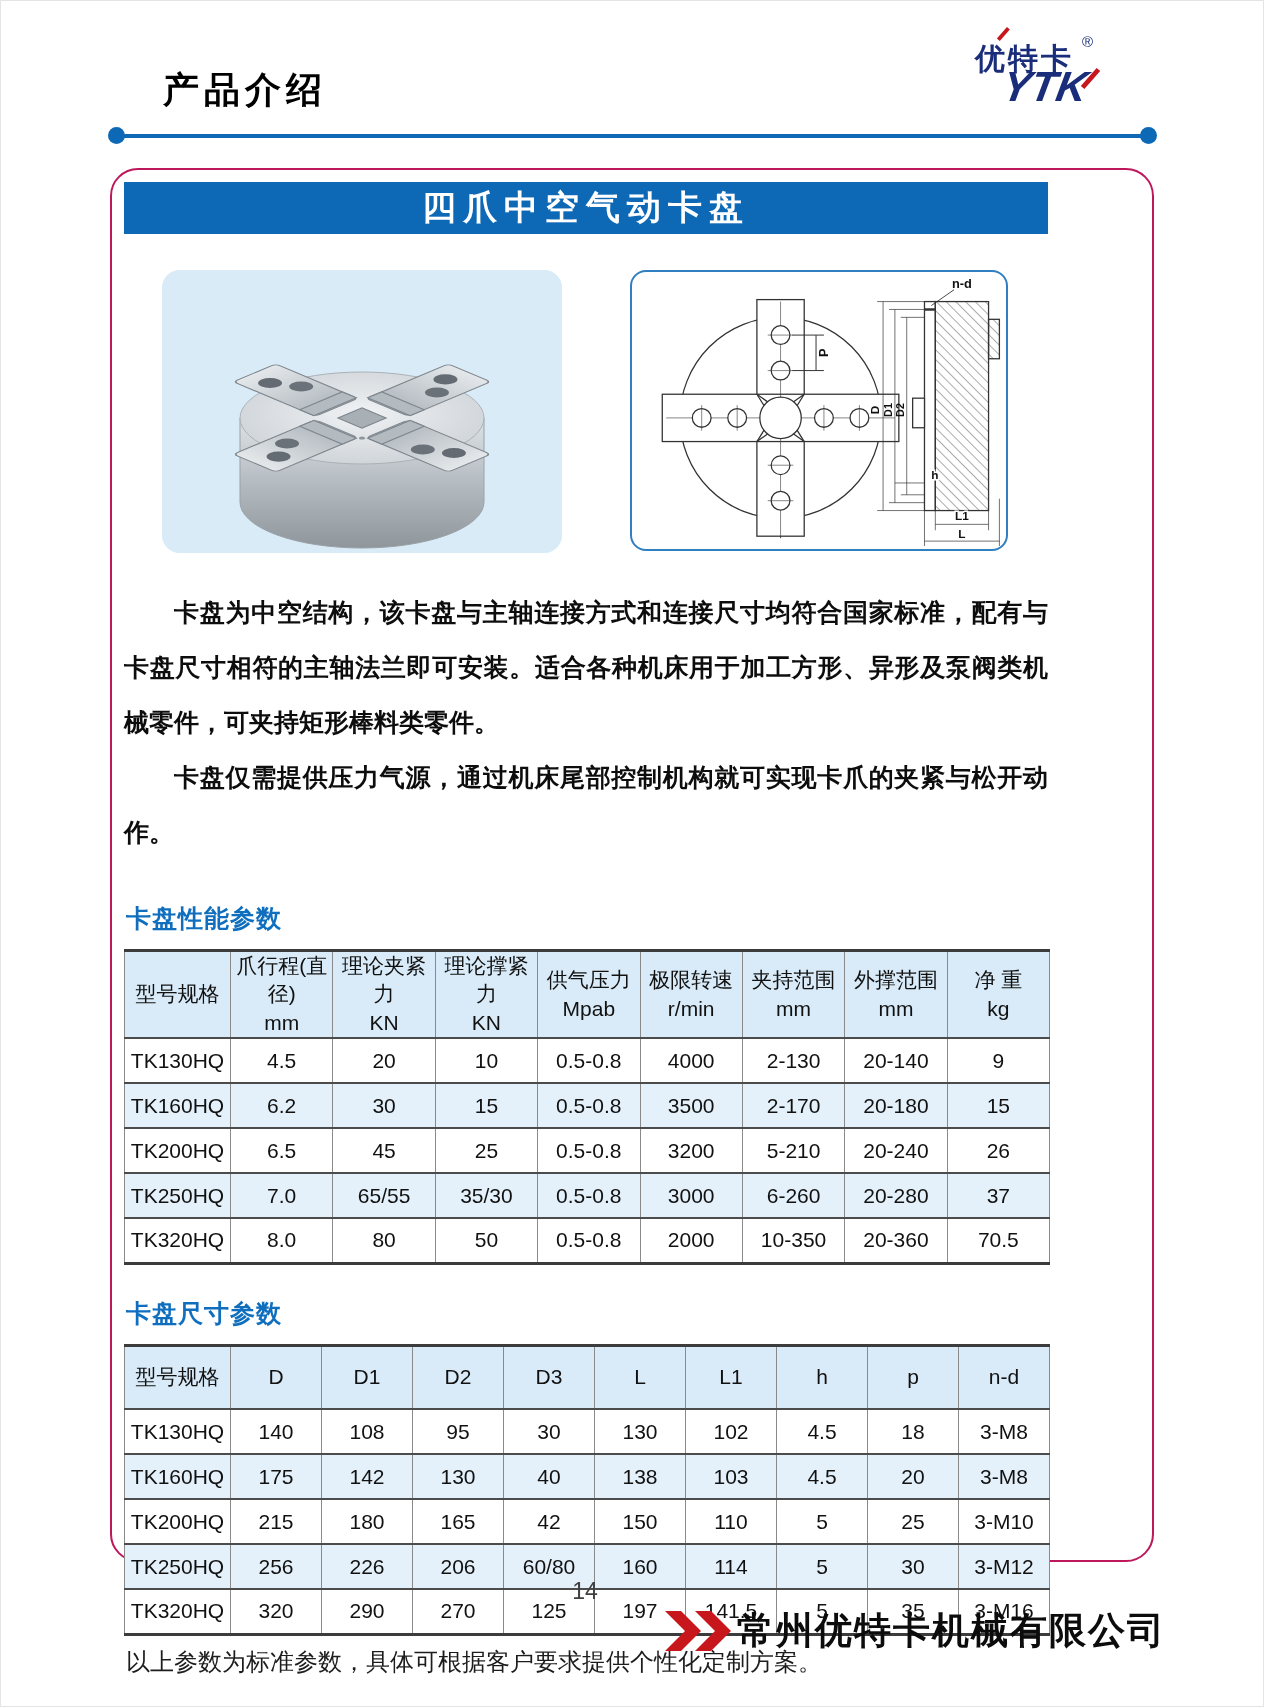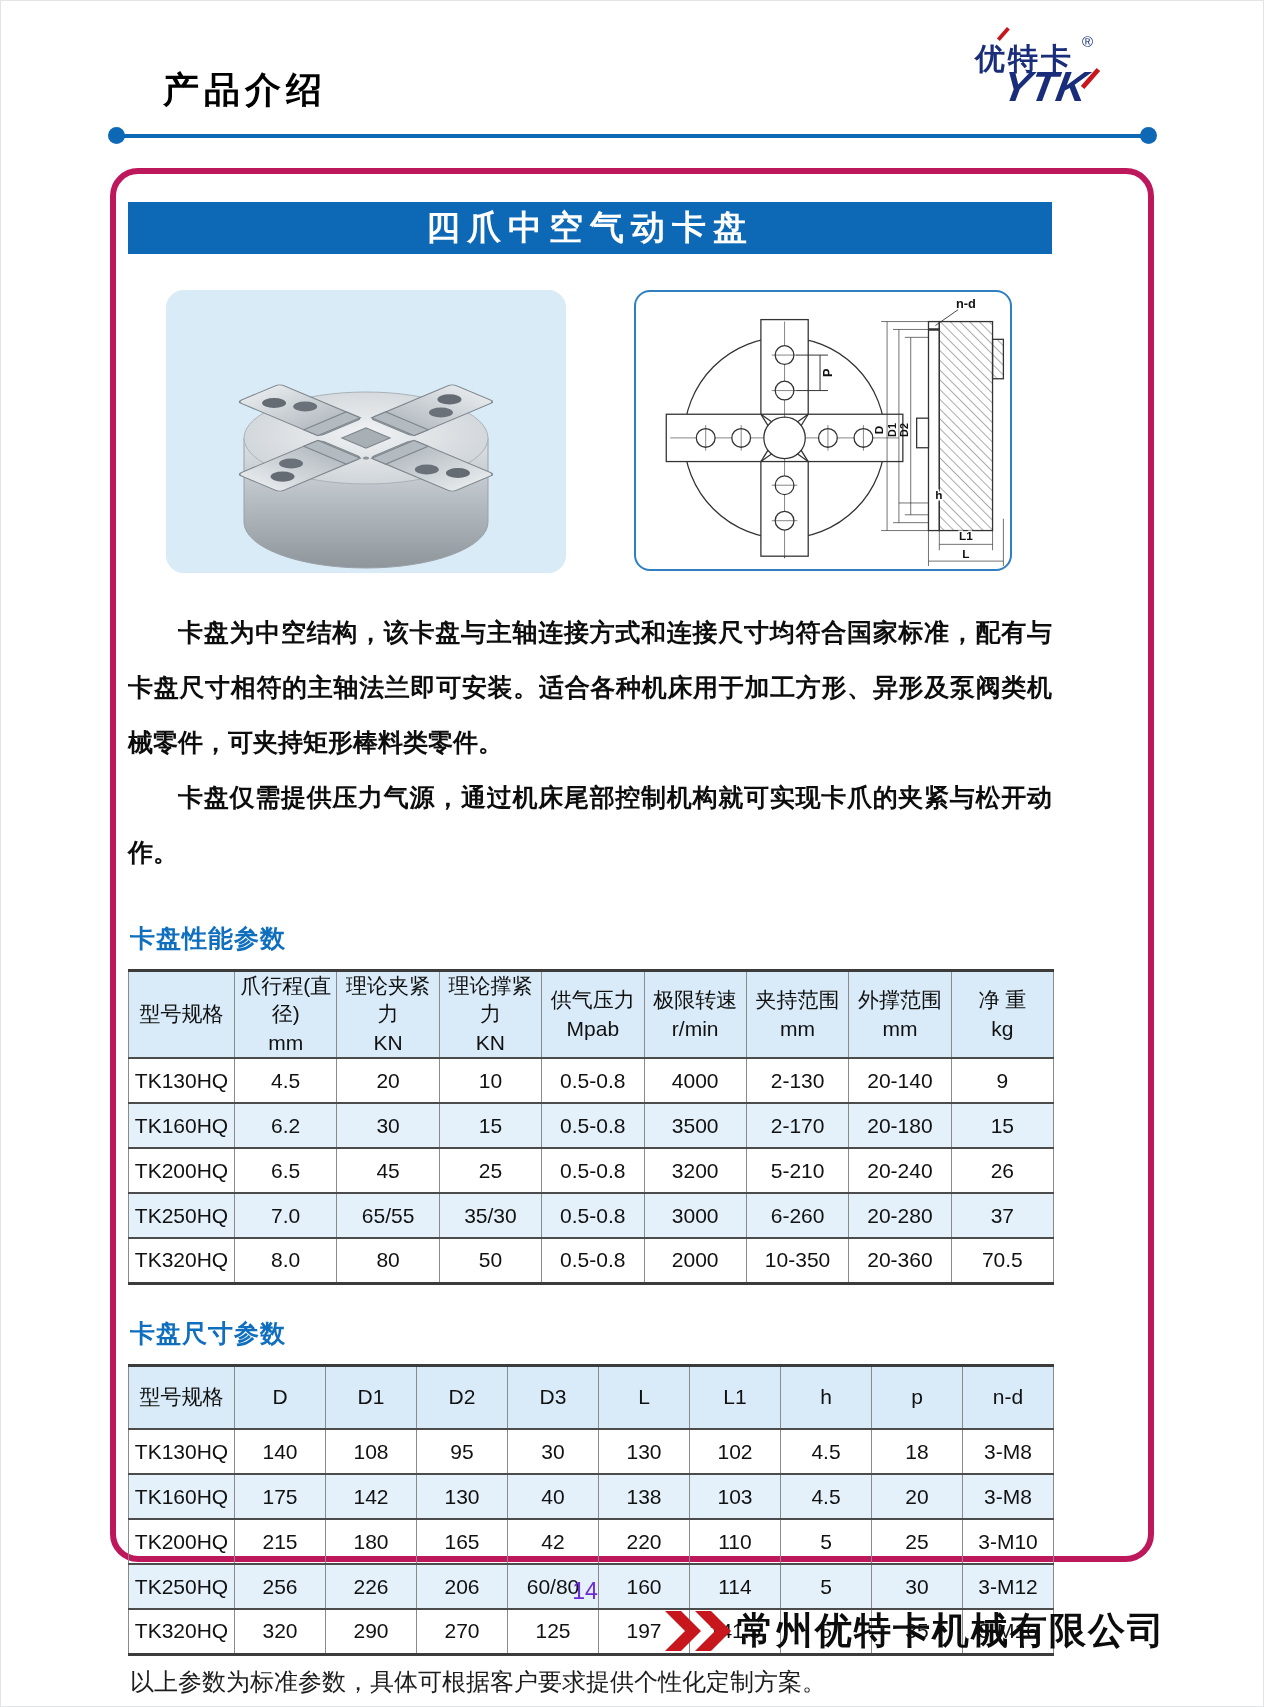--- a/index.html
+++ b/index.html
@@ -61,22 +61,22 @@
   .header-rule .dot{
     position:absolute;width:17px;height:17px;border-radius:50%;
     background:var(--primary-blue);top:-7px;
   }
   .header-rule .dot.left{left:-5px;}
   .header-rule .dot.right{right:-5px;}
 
   
   .card{
     position:absolute;left:110px;top:168px;width:1044px;height:1394px;
-    background:#fff;border:6px solid #be185d;border-radius:28px;
-    padding:28px 0 0 12px;
+    background:#fff;border:2px solid #be185d;border-radius:28px;
+    padding:12px 0 0 12px;
   }
   .card-title{
     width:924px;height:52px;background:var(--primary-blue);
     color:#fff;font-size:34px;font-weight:bold;letter-spacing:7px;
     display:flex;align-items:center;justify-content:center;
   }
   .media-row{
     width:924px;margin-top:36px;padding:0 40px 0 38px;
     display:flex;justify-content:space-between;align-items:flex-start;
   }
@@ -116,21 +116,21 @@
   tbody td{height:45px;}
   tbody tr:nth-child(even) td{background:var(--table-alt-row-bg);}
   th:first-child,td:first-child{width:106px;}
   .footnote{
     margin:10px 0 0 2px;font-size:24px;color:#1c1c1c;font-weight:500;
   }
 
   
   .page-number{
     position:absolute;top:1578px;left:0;width:1170px;
-    text-align:center;font-size:23px;color:#6d28d9;
+    text-align:center;font-size:23px;color:#404040;
   }
   .company-footer{
     position:absolute;top:1606px;right:98px;
     display:flex;align-items:center;gap:4px;
   }
   .company-name{
     font-size:37px;font-weight:800;color:#0c0c0c;letter-spacing:2px;
   }
   svg text{font-family:"Liberation Sans","DejaVu Sans",sans-serif;}
 </style>
@@ -453,21 +453,21 @@
             <td>4.5</td>
             <td>20</td>
             <td>3-M8</td>
           </tr>
           <tr>
             <td>TK200HQ</td>
             <td>215</td>
             <td>180</td>
             <td>165</td>
             <td>42</td>
-            <td>220</td>
+            <td>150</td>
             <td>110</td>
             <td>5</td>
             <td>25</td>
             <td>3-M10</td>
           </tr>
           <tr>
             <td>TK250HQ</td>
             <td>256</td>
             <td>226</td>
             <td>206</td>

